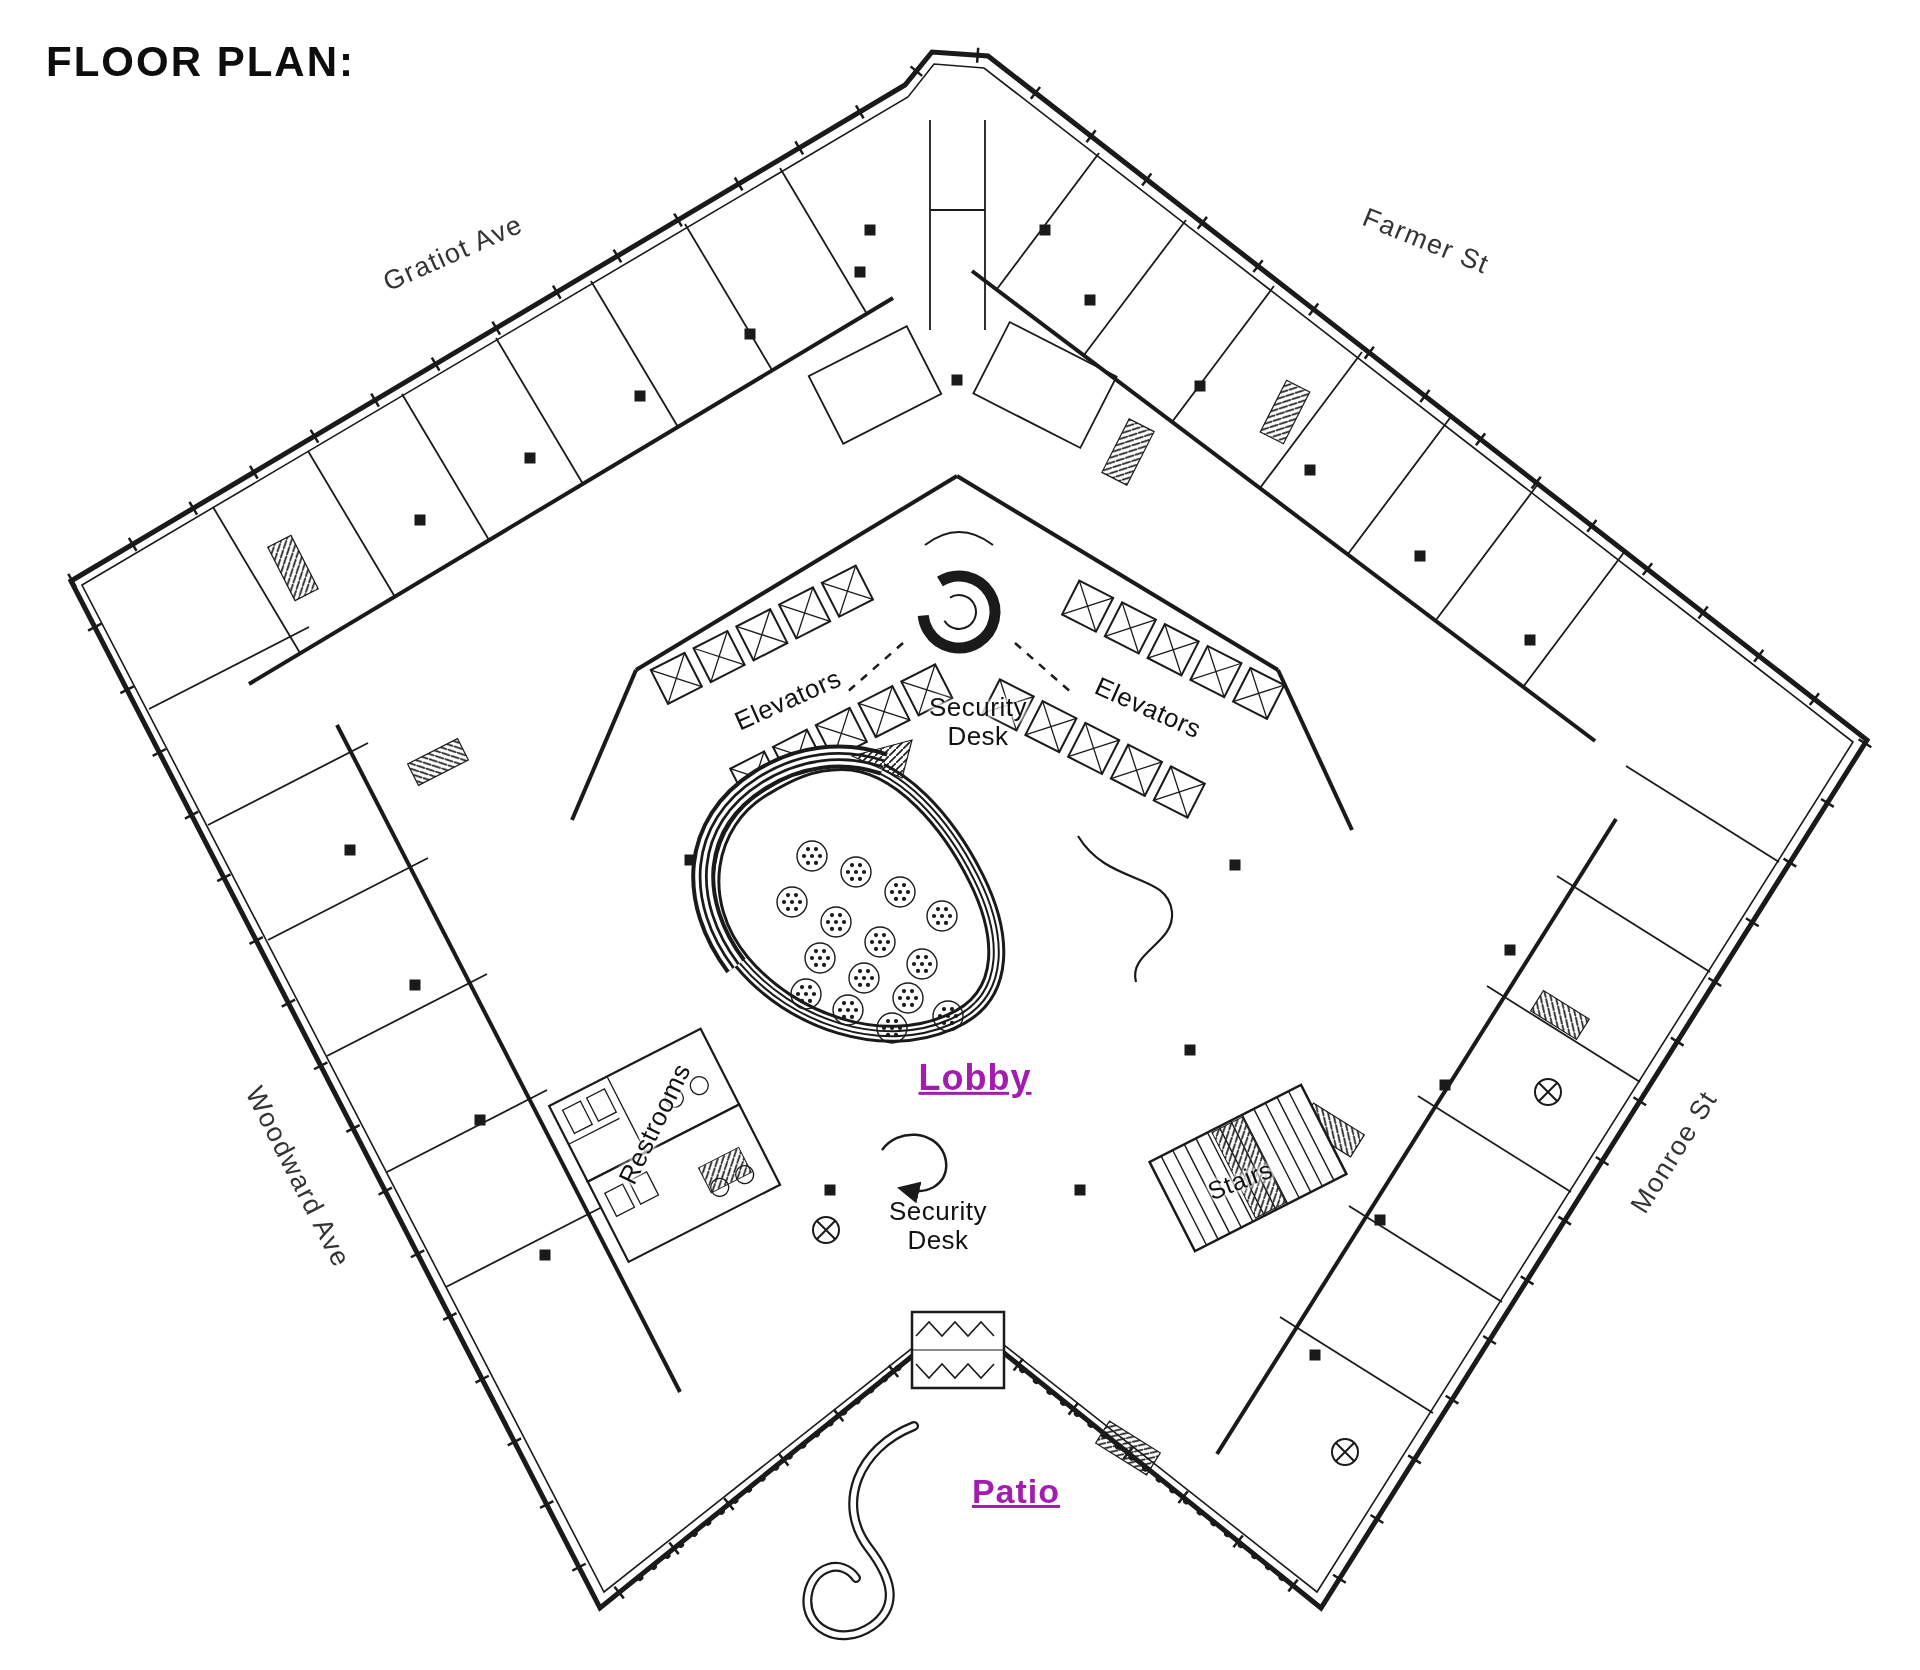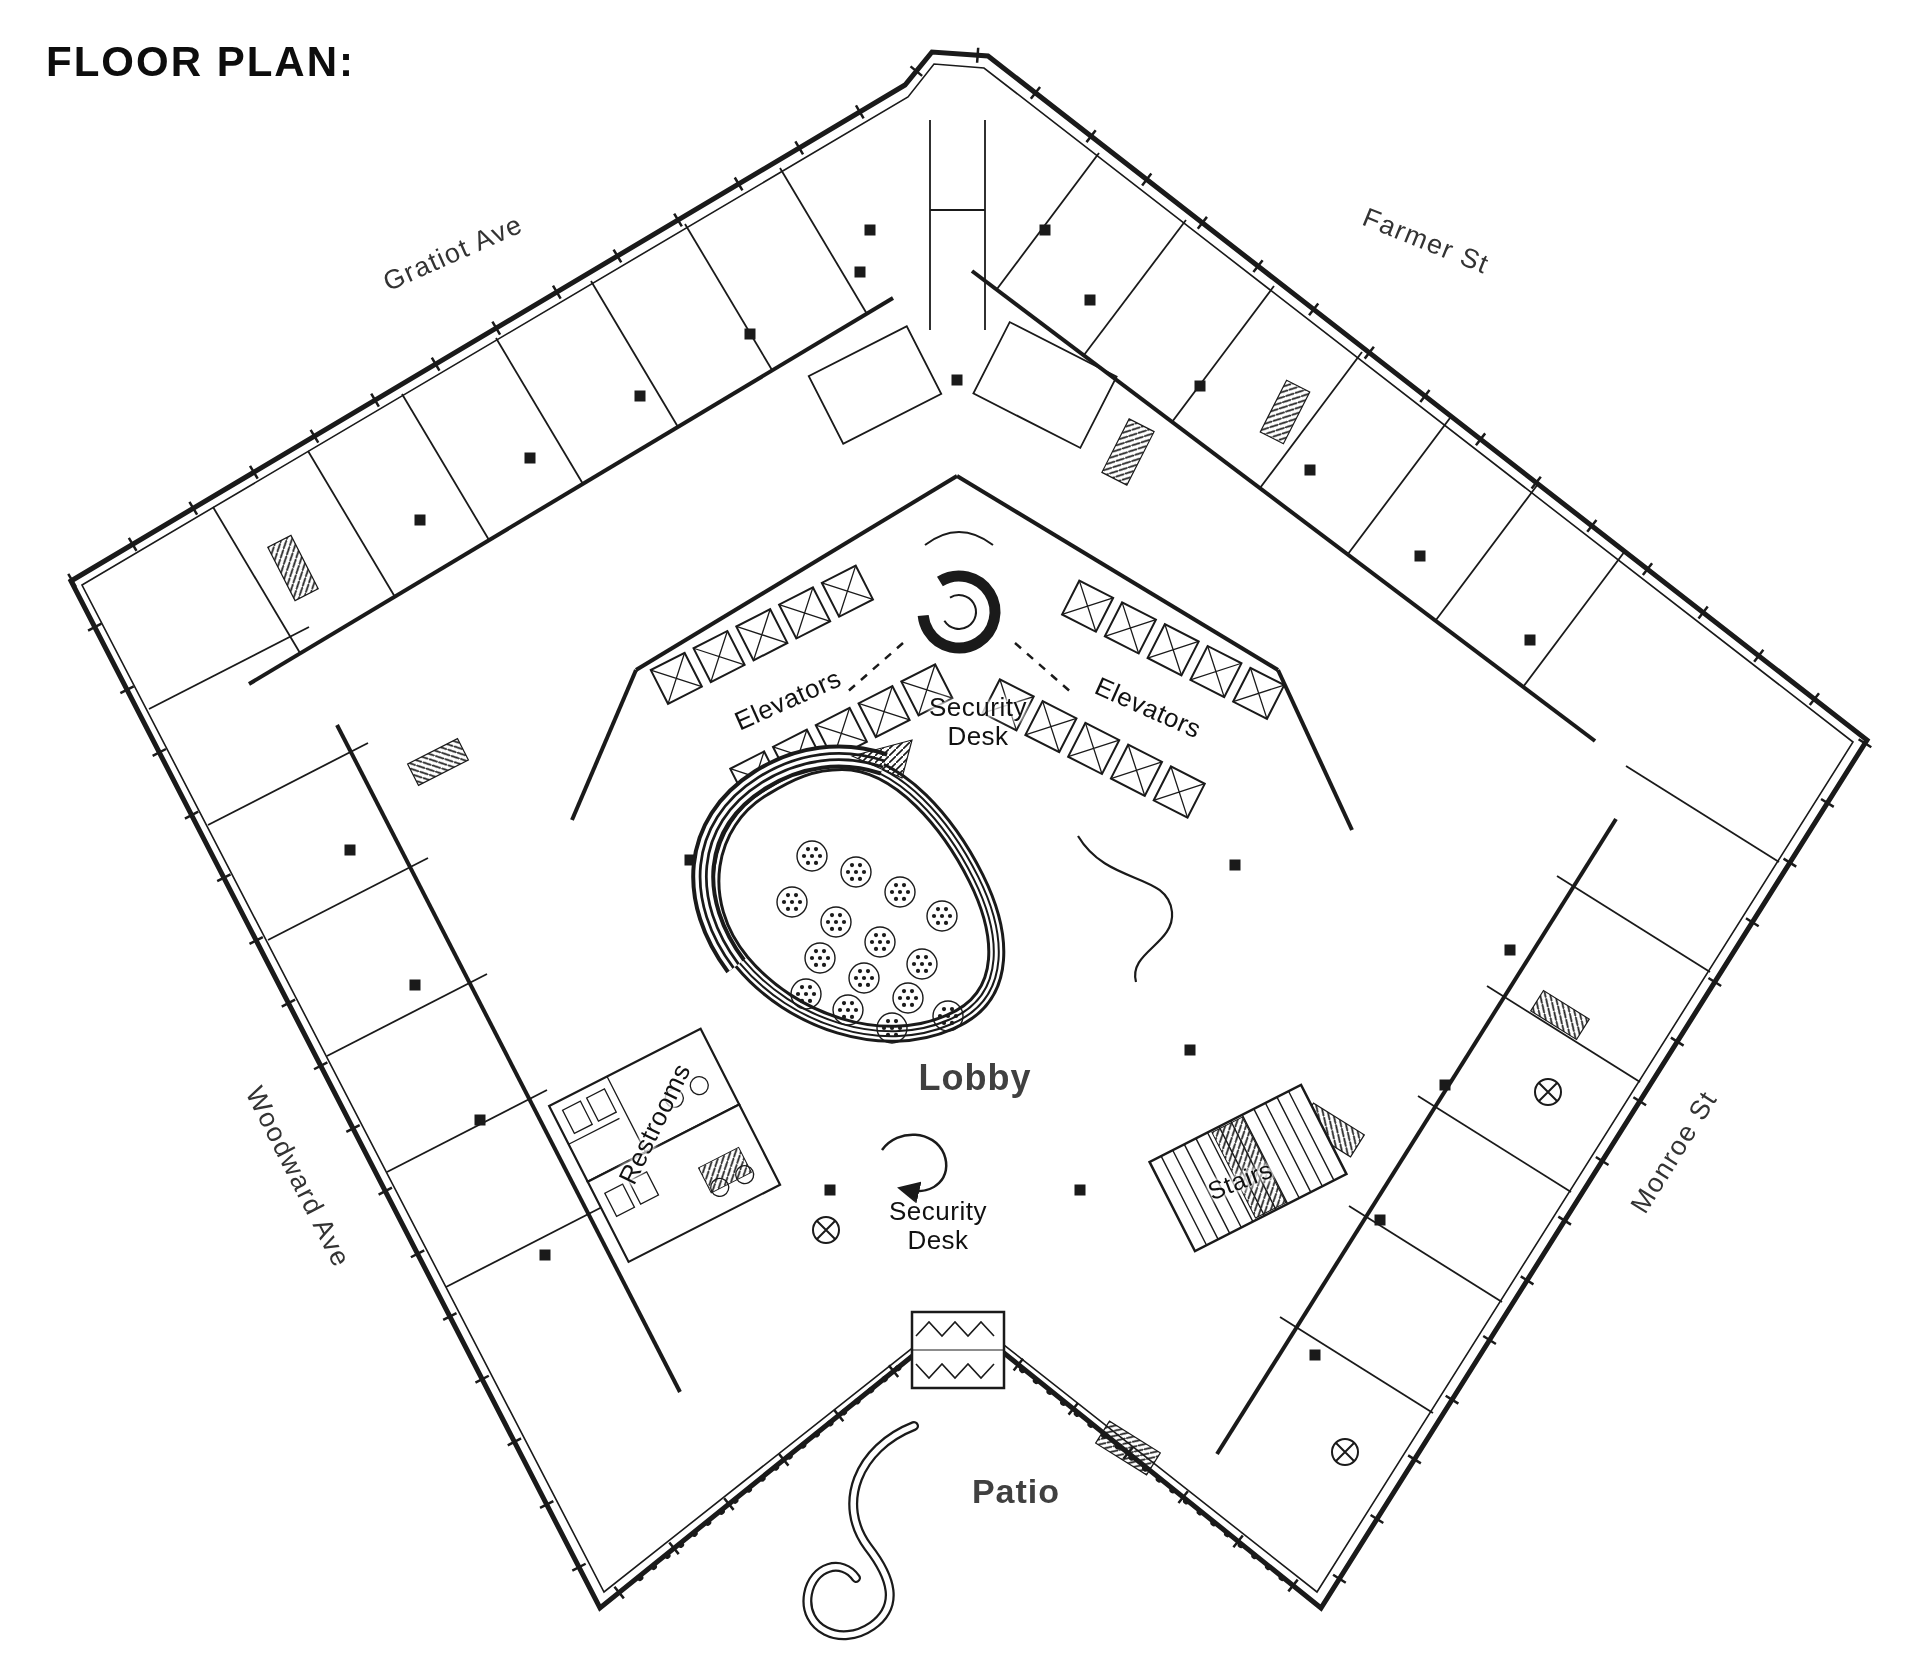--- a/index.html
+++ b/index.html
@@ -12,21 +12,21 @@
     position:absolute;transform:translate(-50%,-50%) rotate(var(--r,0deg));
     white-space:nowrap;line-height:1.12;text-align:center;
   }
   .title-label{
     position:absolute;left:46px;top:38px;font-size:42px;font-weight:800;
     letter-spacing:2px;color:#0d0d0d;
   }
   .street{font-size:27px;letter-spacing:1.5px;color:#333333;}
   .room{font-size:26px;letter-spacing:.5px;color:#111111;}
   .wrap2{white-space:normal;width:150px;}
-  .big{font-size:36px;font-weight:bold;letter-spacing:1px;color:#404040;}
+  .big{font-size:36px;font-weight:bold;letter-spacing:1px;color:#a21caf;text-decoration:underline;}
   .halo{text-shadow:0 0 5px #fff,0 0 5px #fff,0 0 5px #fff,0 0 8px #fff;}
 </style>
 </head>
 <body>
 
 <div class="canvas">
 
   <svg width="1920" height="1670" viewBox="0 0 1920 1670">
     <defs>
       <pattern id="hatch" width="7" height="7" patternUnits="userSpaceOnUse">

